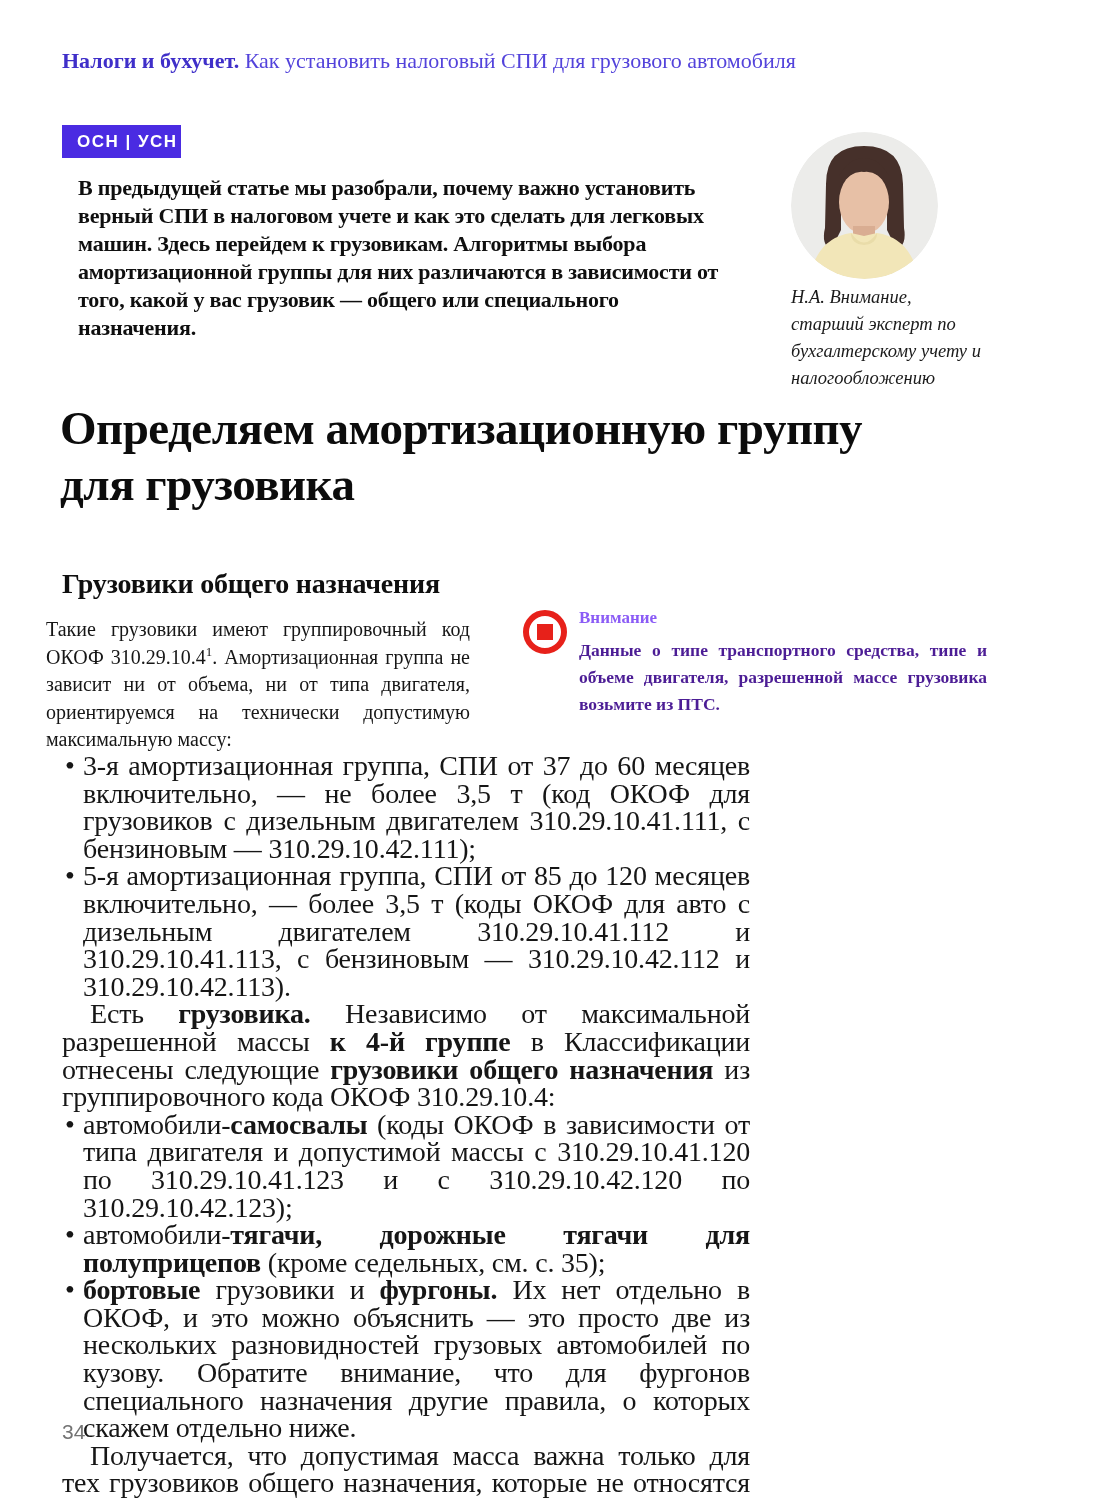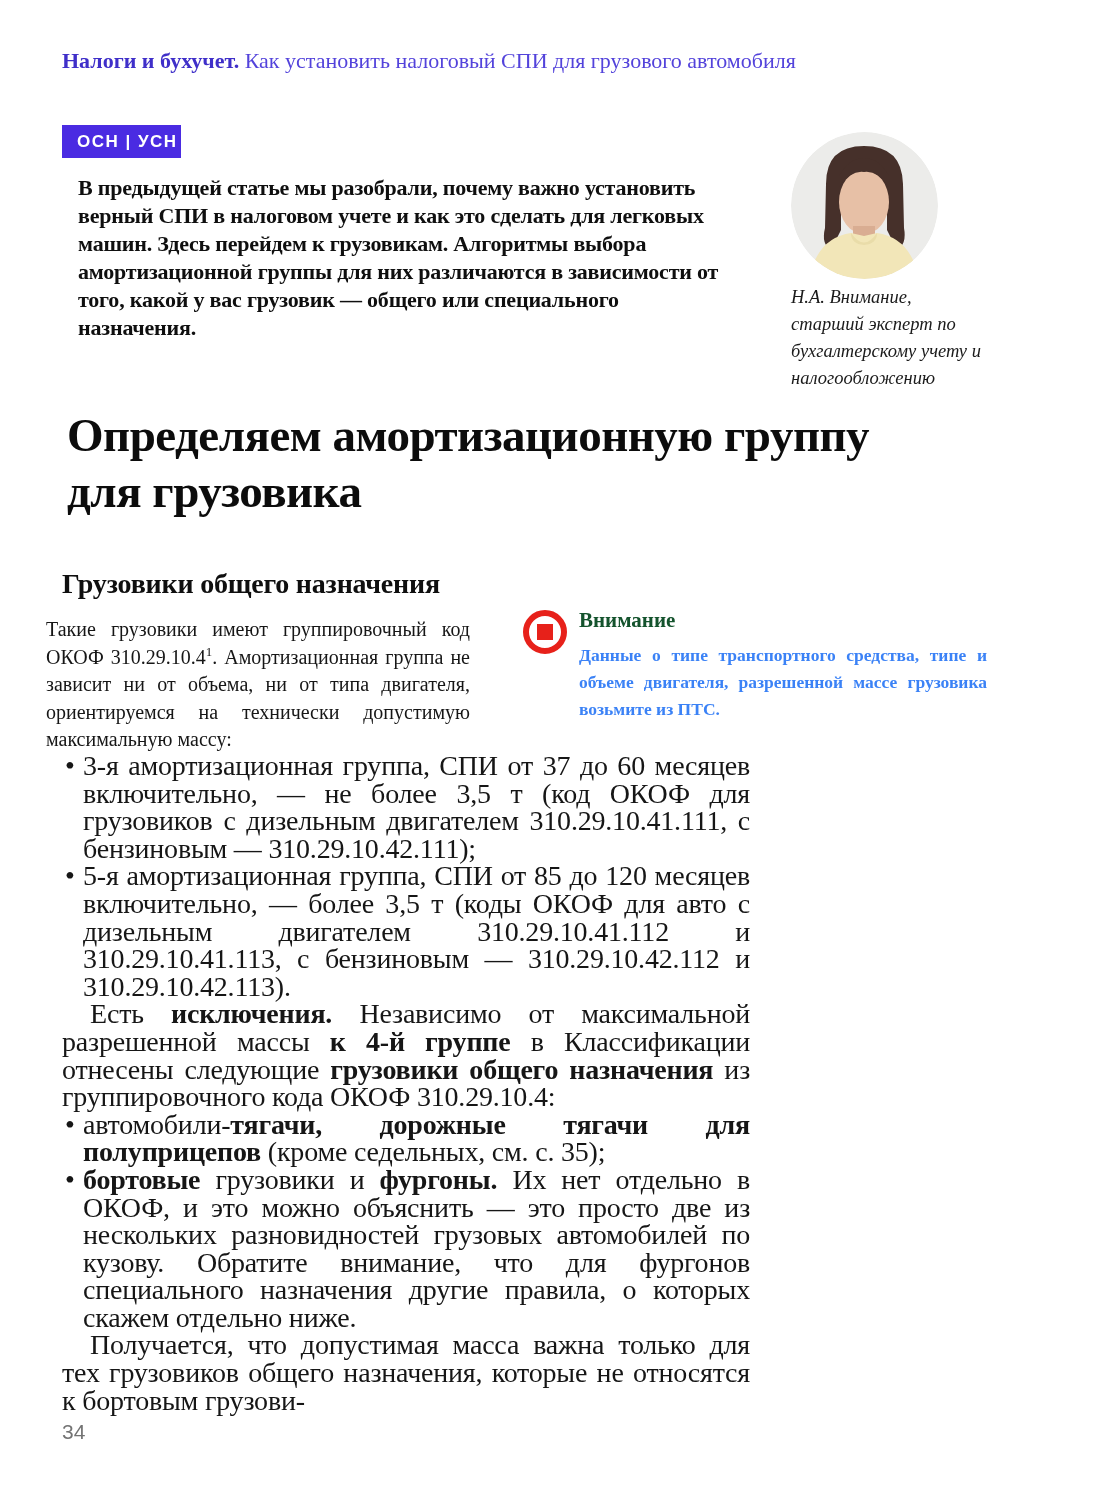--- a/index.html
+++ b/index.html
@@ -32,41 +32,41 @@
   }
 
   
   .avatar { position:absolute; left:791px; top:132px; width:147px; height:147px;
             border-radius:50%; overflow:hidden; }
   .avatar svg { display:block; }
   .author { position:absolute; left:791px; top:284px; width:220px;
             font-style:italic; font-size:18.5px; line-height:27px; color:#1b1b1b; }
 
   
-  .h1 { position:absolute; left:60px; top:400px; width:820px; margin:7px;
+  .h1 { position:absolute; left:60px; top:400px; width:820px; margin:0;
         font-size:47px; line-height:56px; font-weight:bold; color:#0c0c0c;
         letter-spacing:-0.5px; }
   .h2 { position:absolute; left:62px; top:568px; margin:0;
         font-size:28px; font-weight:bold; color:#0f0f0f; letter-spacing:-0.2px; }
 
   
   .p1 { position:absolute; left:44px; top:614px; width:424px; margin:2px;
         font-size:20px; line-height:27.5px; text-align:justify; }
   .p1 sup { font-size:13px; line-height:0; }
 
   
   .callout { position:absolute; left:521px; top:608px; width:470px; }
   .callout-icon { position:absolute; left:2px; top:2px; width:32px; height:32px;
                   border:6px solid #e7211a; border-radius:50%; }
   .callout-square { position:absolute; left:8px; top:8px; width:16px; height:16px;
                     background:#e7211a; }
-  .callout-title { margin-left:58px; font-size:21px; font-weight:bold; color:#14532d; }
+  .callout-title { margin-left:58px; font-size:17px; font-weight:bold; color:#8b5cf6; }
   .callout-body  { margin-left:58px; margin-top:9px; width:408px;
                    font-size:17.5px; line-height:27px; font-weight:bold;
-                   text-align:justify; color:#3b82f6; }
+                   text-align:justify; color:#4c1d95; }
 
   
   .main-col { position:absolute; left:62px; top:752px; width:688px;
               font-size:28px; line-height:27.6px; text-align:justify;
               letter-spacing:-0.2px; }
   .main-col p { margin:0; }
   .main-col ul { margin:0; padding:0; list-style:none; }
   .main-col li { position:relative; padding-left:21px; }
   .main-col li::before { content:"\2022"; position:absolute; left:3px; }
   .indent { text-indent:28px; }
@@ -130,23 +130,24 @@
     <div class="callout-title">Внимание</div>
     <div class="callout-body">Данные о типе транспортного средства, типе и объеме двигателя, разрешенной массе грузовика возьмите из ПТС.</div>
   </aside>
 
   <div class="main-col">
     <ul>
       <li>3-я амортизационная группа, СПИ от 37 до 60 месяцев включительно, — не более 3,5 т (код ОКОФ для грузовиков с дизельным двигателем 310.29.10.41.111, с бензиновым — 310.29.10.42.111);</li>
       <li>5-я амортизационная группа, СПИ от 85 до 120 месяцев включительно, — более 3,5 т (коды ОКОФ для авто с дизельным двигателем 310.29.10.41.112 и 310.29.10.41.113, с бензиновым — 310.29.10.42.112 и 310.29.10.42.113).</li>
     </ul>
 
-    <p class="indent"><span>Есть </span><b>исключения.</b><span> Независимо от максимальной разрешенной массы </span><b>к 4-й группе</b><span> в Классификации отнесены следующие </span><b>грузовики общего назначения</b><span> из группировочного кода ОКОФ 310.29.10.4:</span></p>
+    <p class="indent"><span>Есть </span><b>грузовика.</b><span> Независимо от максимальной разрешенной массы </span><b>к 4-й группе</b><span> в Классификации отнесены следующие </span><b>грузовики общего назначения</b><span> из группировочного кода ОКОФ 310.29.10.4:</span></p>
 
     <ul>
+      <li><span>автомобили-</span><b>самосвалы</b><span> (коды ОКОФ в зависимости от типа двигателя и допустимой массы с 310.29.10.41.120 по 310.29.10.41.123 и с 310.29.10.42.120 по 310.29.10.42.123);</span></li>
       <li><span>автомобили-</span><b>тягачи, дорожные тягачи для полуприцепов</b><span> (кроме седельных, см. с. 35);</span></li>
       <li><b>бортовые</b><span> грузовики и </span><b>фургоны.</b><span> Их нет отдельно в ОКОФ, и это можно объяснить — это просто две из нескольких разновидностей грузовых автомобилей по кузову. Обратите внимание, что для фургонов специального назначения другие правила, о которых скажем отдельно ниже.</span></li>
     </ul>
 
     <p class="indent">Получается, что допустимая масса важна только для тех грузовиков общего назначения, которые не относятся к бортовым грузови-</p>
   </div>
 
 
   <div class="pagenum">34</div>
 

